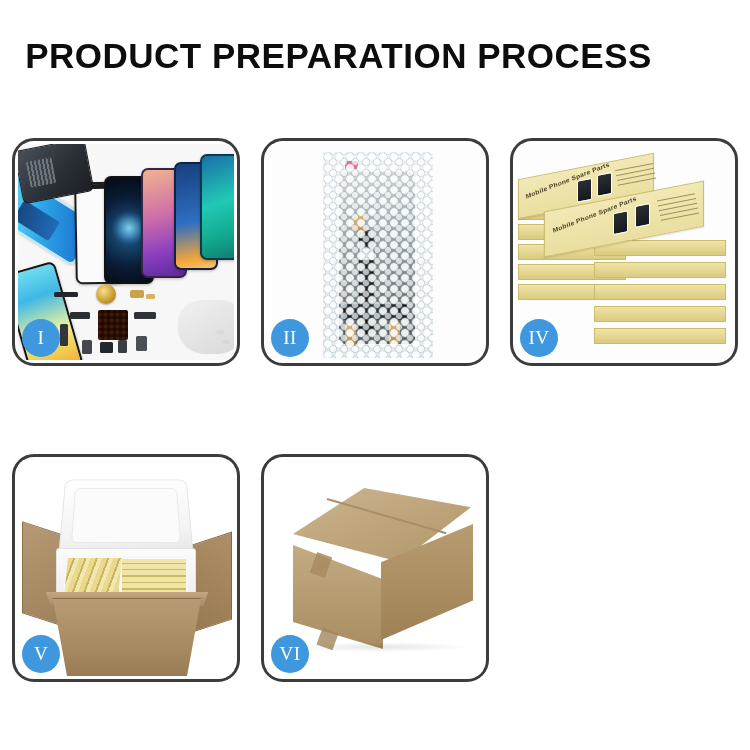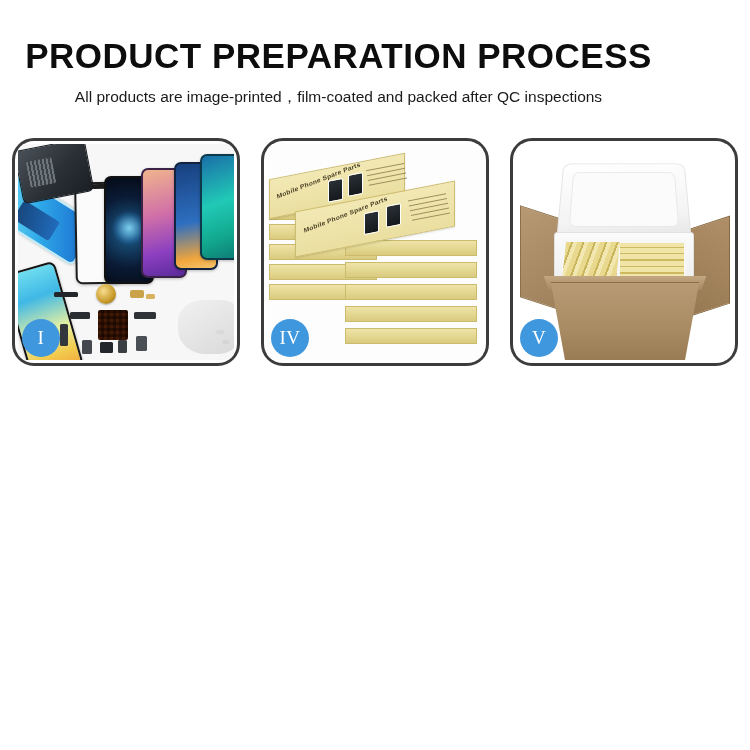--- a/index.html
+++ b/index.html
@@ -351,21 +351,20 @@
     background: radial-gradient(ellipse at center, rgba(0,0,0,.10), transparent 70%);
   }
 </style>
 </head>
 <body>
 
 <div class="page">
 
   <div class="header">
     <h1 class="title">PRODUCT PREPARATION PROCESS</h1>
-    <p class="subtitle">All products are image-printed，film-coated and packed after QC inspections</p>
   </div>
 
   <div class="grid">
 
     <div class="panel">
       <div class="photo p1">
         <div class="ph ph-blue"></div>
         <div class="ph ph-white"></div>
         <div class="ph ph-dark"></div>
         <div class="ph ph-purple"></div>
@@ -386,20 +385,37 @@
         <div class="prt s9"></div>
         <div class="prt s10"></div>
         <div class="prt s11"></div>
         <div class="prt s12"></div>
         <div class="prt s13"></div>
         <div class="hand"></div>
       </div>
       <div class="badge">I</div>
     </div>
 
+    <div class="panel">
+      <div class="photo p2">
+        <div class="bubblebag">
+          <div class="screen2"></div>
+          <div class="flex2"></div>
+          <div class="flex2b"></div>
+          <div class="gold2a"></div>
+          <div class="gold2b"></div>
+          <div class="gold2c"></div>
+          <div class="conn2"></div>
+          <div class="pinklbl"></div>
+          <div class="bubbles"></div>
+          <div class="bubbles2"></div>
+        </div>
+      </div>
+      <div class="badge">II</div>
+    </div>
 
 
     <div class="panel">
       <div class="photo p4">
 
         <div class="stk stkL" style="top:60px;"></div>
         <div class="stk stkL" style="top:80px;"></div>
         <div class="stk stkL" style="top:100px;"></div>
         <div class="stk stkL" style="top:120px;"></div>
         <div class="stk stkL" style="top:140px;"></div>
@@ -443,15 +459,27 @@
         <div class="v-inner">
           <div class="v-ylA"></div>
           <div class="v-ylB"></div>
         </div>
         <div class="v-rim"></div>
         <div class="v-body"></div>
       </div>
       <div class="badge">V</div>
     </div>
 
+    <div class="panel">
+      <div class="photo p6">
+        <div class="c6-top"></div>
+        <div class="c6-seam"></div>
+        <div class="c6-left"></div>
+        <div class="c6-right"></div>
+        <div class="c6-tapeA"></div>
+        <div class="c6-tapeB"></div>
+        <div class="c6-shadow"></div>
+      </div>
+      <div class="badge">VI</div>
+    </div>
 
   </div>
 </div>
 
 </body></html>

